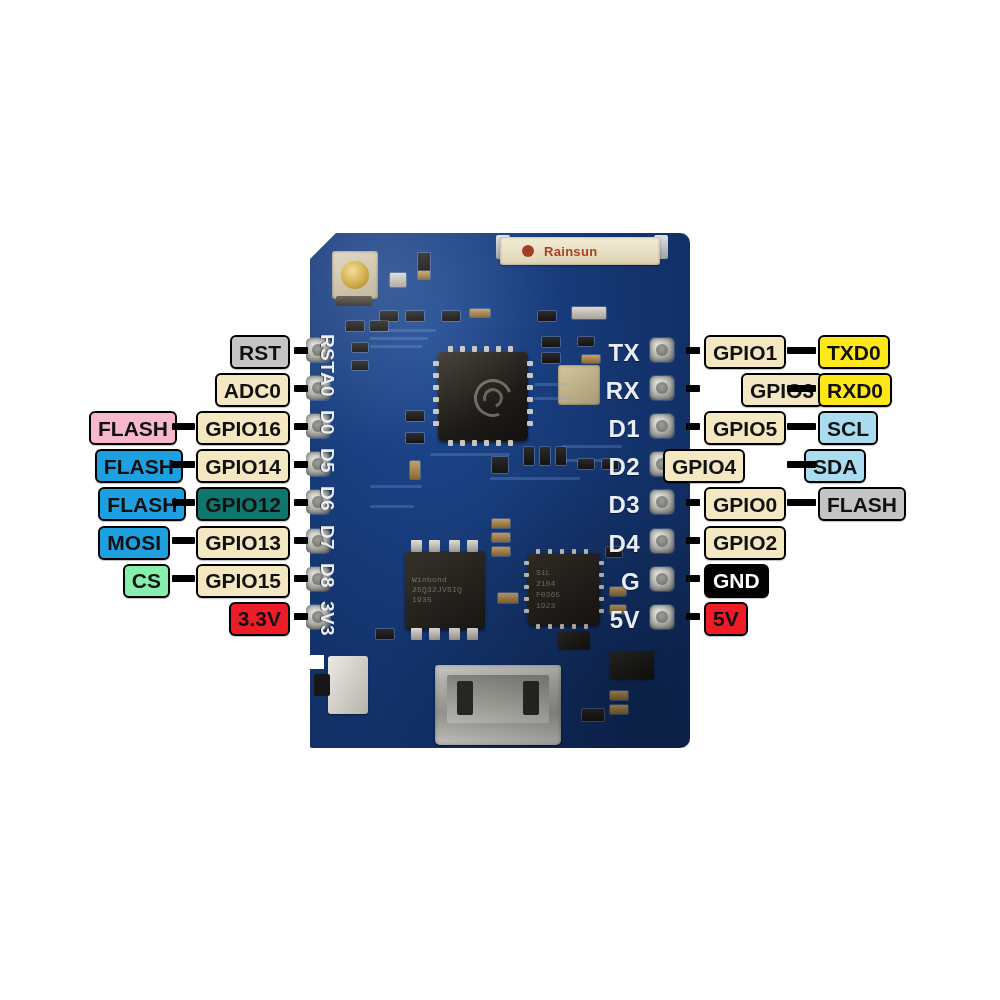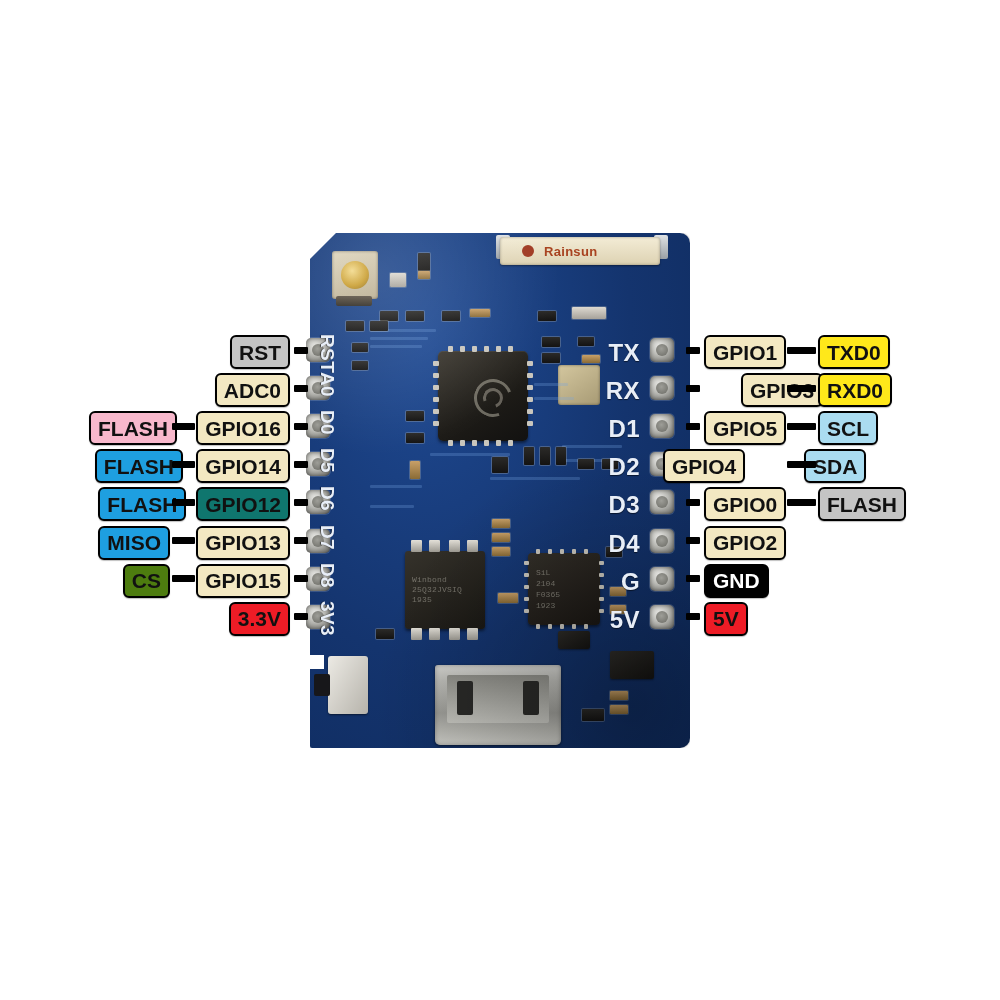--- a/index.html
+++ b/index.html
@@ -306,25 +306,25 @@
       <div class="stub" style="left: 294px; top: 460.8px;"></div>
       <div class="lbl" style="background: rgb(243, 232, 194); top: 449.3px; left: 196.125px;">GPIO14</div>
       <div class="lbl" style="background: rgb(30, 159, 224); top: 449.3px; left: 94.8281px;">FLASH</div>
       <div class="link" style="left: 172px; width: 23.125px; top: 460.8px;"></div>
       <div class="stub" style="left: 294px; top: 498.9px;"></div>
       <div class="lbl" style="background: #0f766e; top: 487.4px; left: 196.125px;">GPIO12</div>
       <div class="lbl" style="background: rgb(30, 159, 224); top: 487.4px; left: 98.3281px;">FLASH</div>
       <div class="link" style="left: 172px; width: 23.125px; top: 498.9px;"></div>
       <div class="stub" style="left: 294px; top: 537px;"></div>
       <div class="lbl" style="background: rgb(243, 232, 194); top: 525.5px; left: 196.125px;">GPIO13</div>
-      <div class="lbl" style="background: rgb(30, 159, 224); top: 525.5px; left: 98.3281px;">MISO</div>
+      <div class="lbl" style="background: rgb(30, 159, 224); top: 525.5px; left: 98.3281px;">MOSI</div>
       <div class="link" style="left: 172px; width: 23.125px; top: 537px;"></div>
       <div class="stub" style="left: 294px; top: 575.1px;"></div>
       <div class="lbl" style="background: rgb(243, 232, 194); top: 563.6px; left: 196.125px;">GPIO15</div>
-      <div class="lbl" style="background: #4d7c0f; top: 563.6px; left: 122.812px;">CS</div>
+      <div class="lbl" style="background: #86efac; top: 563.6px; left: 122.812px;">CS</div>
       <div class="link" style="left: 172px; width: 23.125px; top: 575.1px;"></div>
       <div class="stub" style="left: 294px; top: 613.2px;"></div>
       <div class="lbl" style="background: rgb(238, 28, 38); top: 601.7px; left: 228.797px;">3.3V</div>
       <div class="stub" style="left: 686px; top: 346.5px;"></div>
       <div class="lbl" style="background: rgb(243, 232, 194); top: 335px; left: 704px;">GPIO1</div>
       <div class="lbl" style="background: rgb(255, 232, 26); top: 335px; left: 818px;">TXD0</div>
       <div class="link" style="left: 787.203px; width: 28.7969px; top: 346.5px;"></div>
       <div class="stub" style="left: 686px; top: 384.6px;"></div>
       <div class="lbl" style="background: rgb(243, 232, 194); top: 373.1px; left: 741px;">GPIO3</div>
       <div class="lbl" style="background: rgb(255, 232, 26); top: 373.1px; left: 818px;">RXD0</div>

